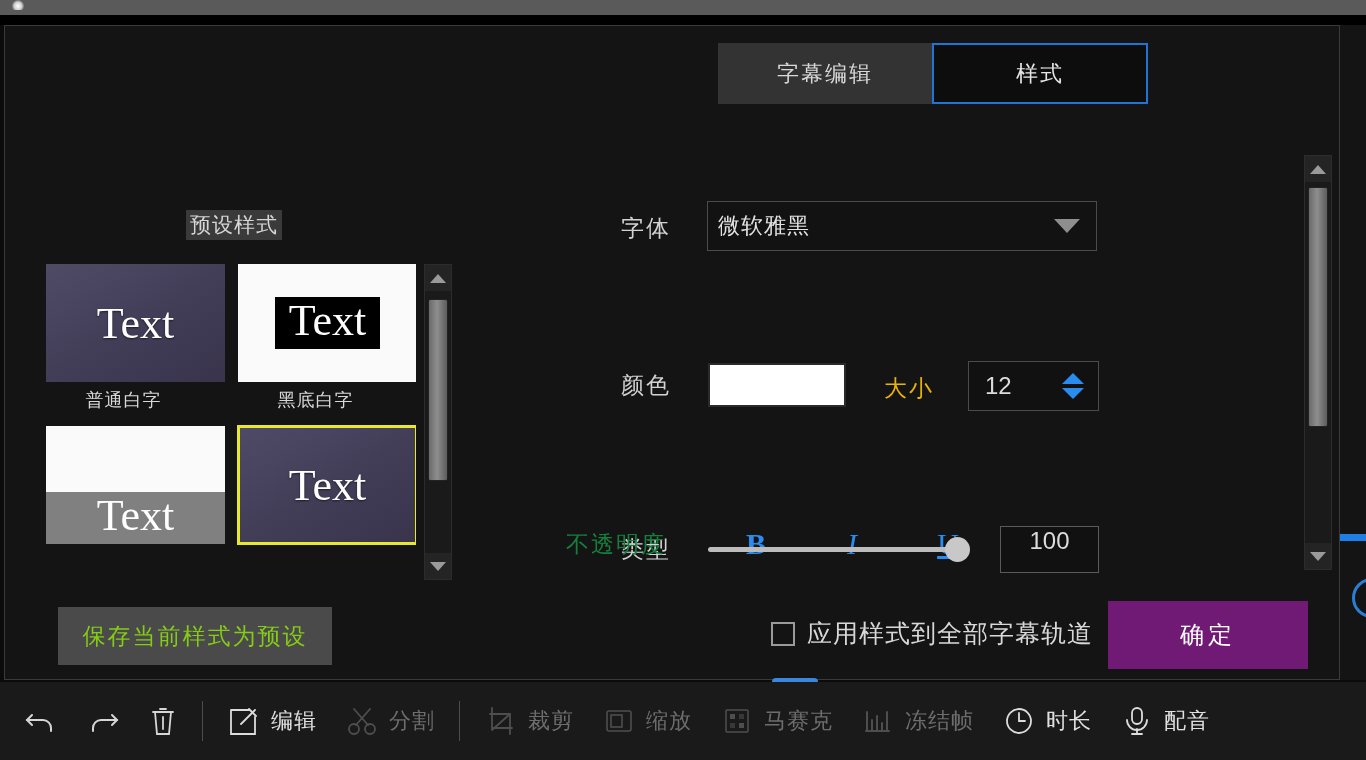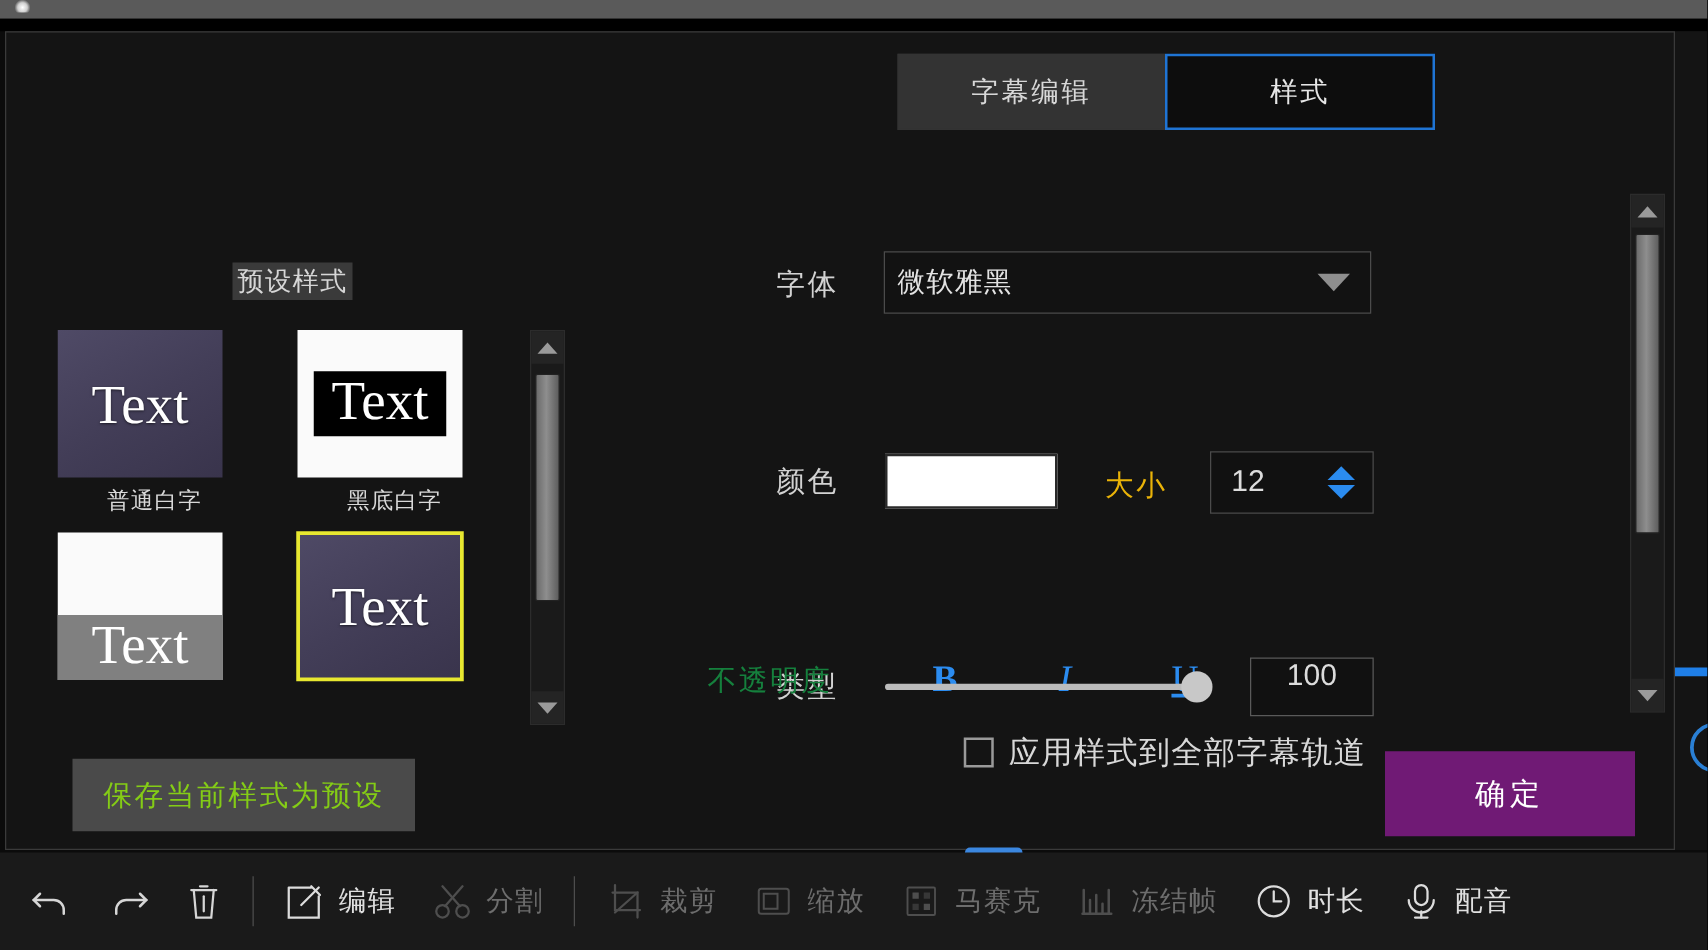--- a/index.html
+++ b/index.html
@@ -72,21 +72,21 @@
     position: absolute; left: 40px; top: 237px; width: 370px; height: 316px;
     overflow: hidden;
   }
   .preset-grid {
     display: flex; flex-wrap: wrap; gap: 0px 37px;
   }
   .preset-cell {
     width: 155px; margin-bottom: 14px; cursor: pointer;
   }
   .thumb {
-    width: 132px; height: 118px; position: relative;
+    width: 179px; height: 118px; position: relative;
     display: flex; align-items: center; justify-content: center;
     font-family: "Liberation Serif", "DejaVu Serif", serif;
     font-size: 44px;
   }
   .thumb.selected { outline: 3px solid #e8e830; outline-offset: -2px; }
   .thumb-purple {
     background: linear-gradient(150deg, #4f4a66 0%, #433e58 50%, #39344c 100%);
     color: #ffffff; text-shadow: 0 1px 2px rgba(0,0,0,.6);
   }
   .thumb-white { background: #fafafa; }
@@ -221,21 +221,21 @@
   .slider { position: absolute; left: 142px; top: 30px; width: 252px; height: 5px; background: #bcbcbc; border-radius: 3px; cursor: pointer; }
   .slider .knob { position: absolute; right: -10px; top: -10px; width: 25px; height: 25px; border-radius: 50%; background: #c8c8c8; }
   .opacity-box {
     position: absolute; left: 434px; top: 9px; width: 99px; height: 47px;
     background: #111; border: 1px solid #5a5a5a; display: flex; align-items: flex-start; justify-content: center; cursor: text;
   }
   .opacity-box .val { font-size: 24px; color: #dcdcdc; }
 
   
   .checkbox-row {
-    position: absolute; left: 765px; top: 558px; display: flex; align-items: center; gap: 12px; cursor: pointer;
+    position: absolute; left: 765px; top: 590px; display: flex; align-items: center; gap: 12px; cursor: pointer;
   }
   .cbox { width: 24px; height: 24px; border: 2px solid #9a9a9a; background: transparent; }
   .cb-label { font-size: 25px; color: #d8d8d8; letter-spacing: 1px; }
   .ok-btn {
     position: absolute; left: 1102px; top: 574px; width: 200px; height: 68px;
     background: #701a75; color: #fff; font-size: 24px; letter-spacing: 4px;
     display: flex; align-items: center; justify-content: center; cursor: pointer;
   }
 
   

